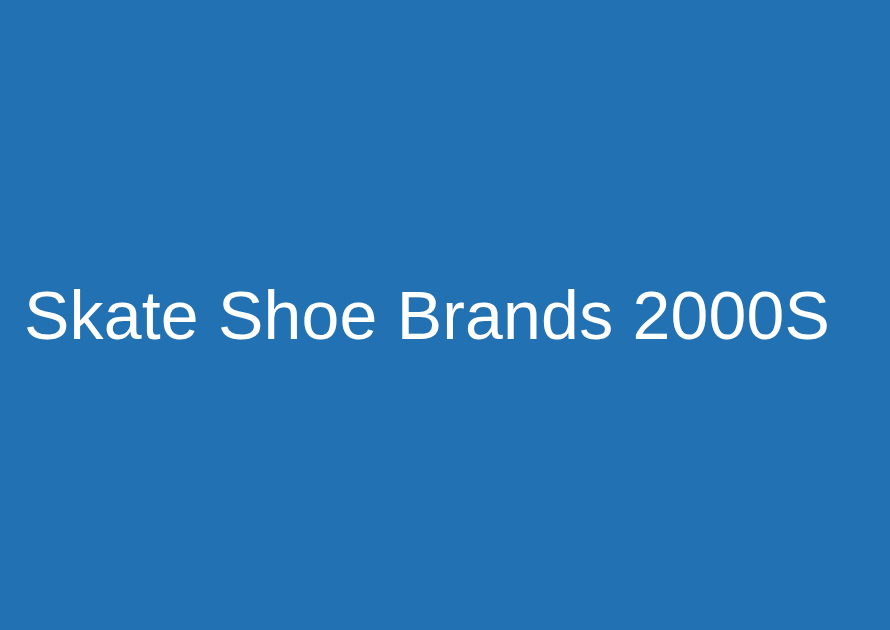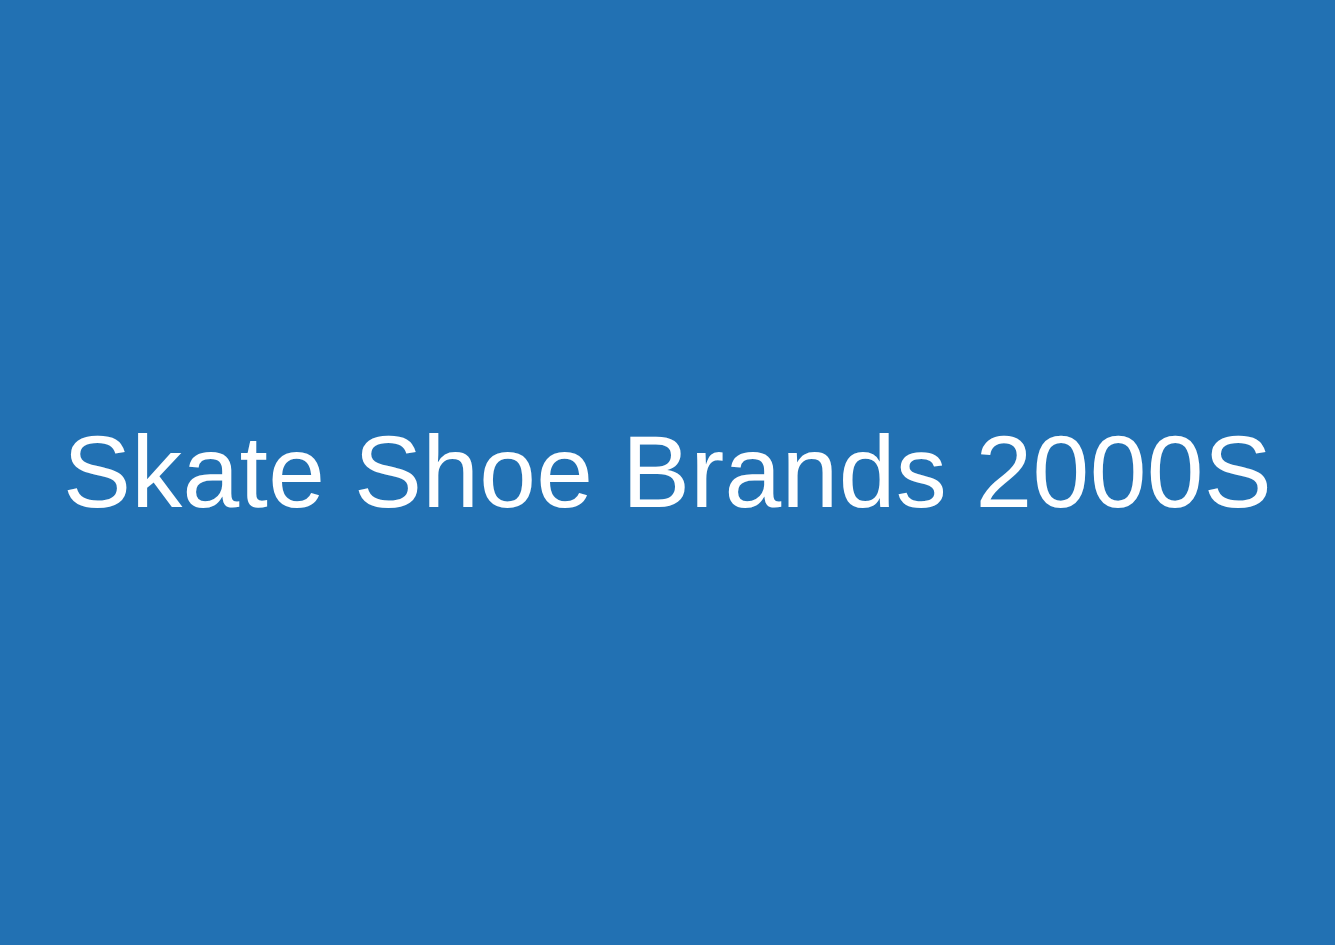--- a/index.html
+++ b/index.html
@@ -18,21 +18,21 @@
 
   
   .banner {
     position: relative;
     box-sizing: border-box;
     width: 890px;
     height: 630px;
     background-color: #2271b3;
     display: flex;
     align-items: center;
-    justify-content: center;
+    justify-content: flex-start;
     text-align: center;
   }
 
   .banner-title {
     margin: 0;
     padding: 0 24px;
     font-family: "Liberation Sans", sans-serif;
     font-size: 68px;
     font-weight: 400;
     line-height: 1.12;

